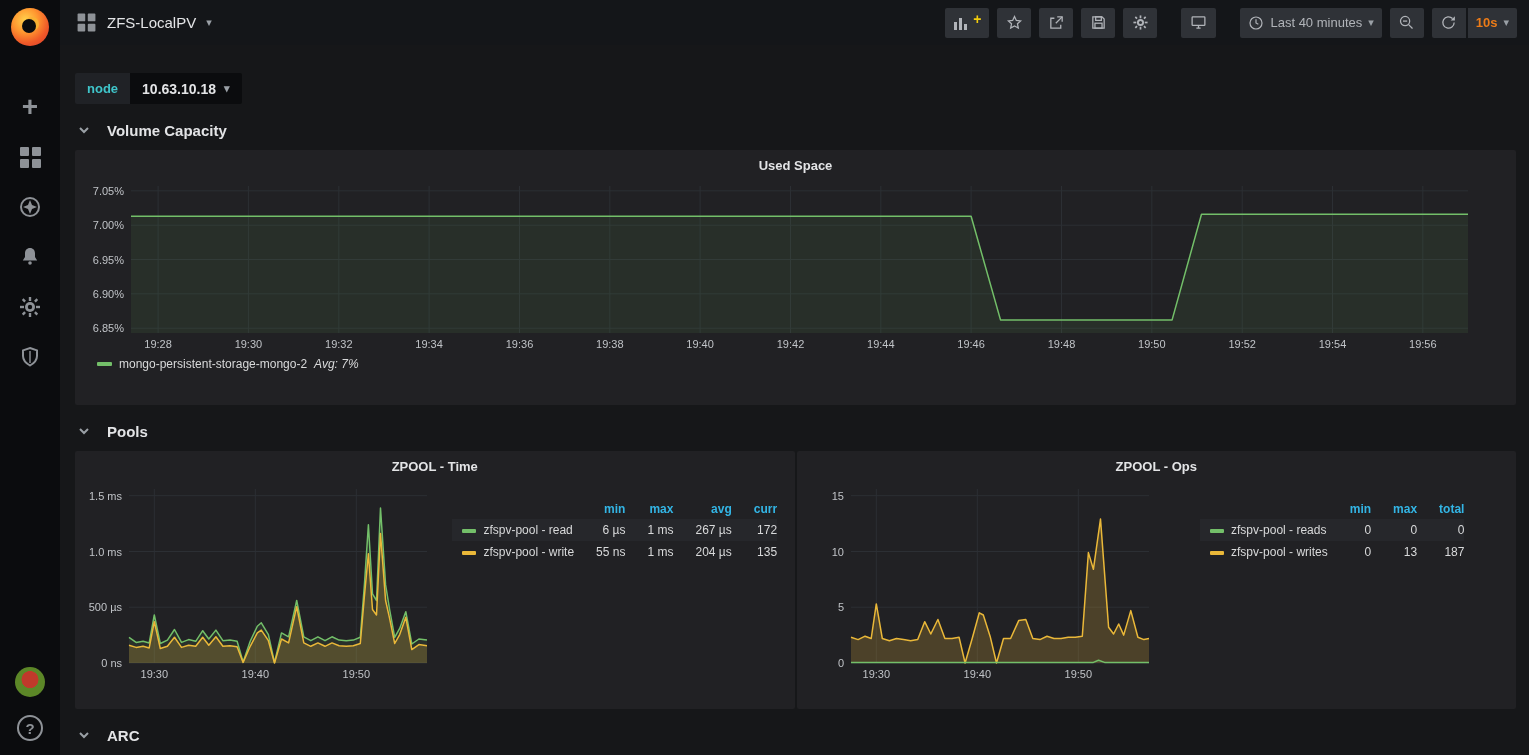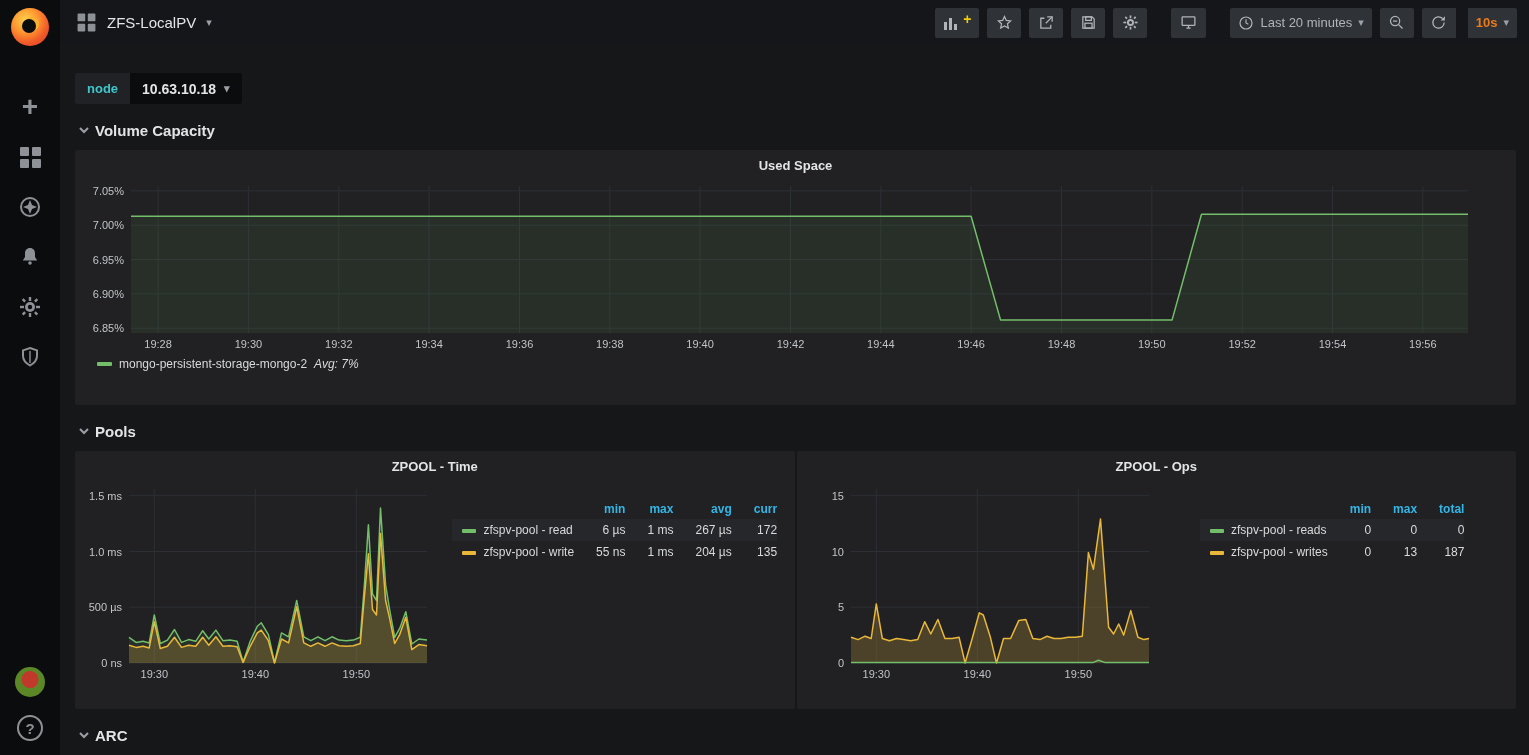--- a/index.html
+++ b/index.html
@@ -30,38 +30,38 @@
   .main { flex:1; display:flex; flex-direction:column; min-width:0; }
 
   .topnav { height:45px; background:#141619; display:flex; align-items:center; padding:0 12px 0 16px; flex-shrink:0; }
   .nav-left { display:flex; align-items:center; gap:10px; cursor:pointer; }
   .nav-title { font-size:15px; color:#e3e4e6; }
   .caret { color:#9aa0a6; font-size:11px; }
   .nav-right { margin-left:auto; display:flex; align-items:center; gap:8px; }
   .nav-btn { background:#2f3237; border:none; border-radius:2px; height:30px; min-width:34px; padding:0 8px;
              display:flex; align-items:center; justify-content:center; gap:6px; color:#b1b4b9; cursor:pointer; font-size:13px; }
   .nav-btn svg { stroke:#b1b4b9; fill:none; stroke-width:1.8; }
-  .btn-group { display:flex; gap:12px; }
+  .btn-group { display:flex; gap:2px; }
   .btn-group .nav-btn { border-radius:0; }
   .btn-group .nav-btn:first-child { border-radius:2px 0 0 2px; }
   .btn-group .nav-btn:last-child { border-radius:0 2px 2px 0; }
   .gap { width:8px; }
   .refresh-val { color:#eb7b18; font-weight:bold; }
   .plus-badge { color:#f2cc0c; font-weight:bold; font-size:14px; margin-left:-4px; margin-top:-8px; }
 
   .content { padding:0 13px 0 15px; flex:1; overflow:hidden; }
 
   
   .submenu { margin-top:28px; display:flex; }
   .var-pill { display:flex; height:31px; border-radius:2px; overflow:hidden; cursor:pointer; }
   .var-label { background:#202226; color:#3fc5ca; font-size:13px; font-weight:bold; display:flex; align-items:center; padding:0 12px; }
   .var-value { background:#0b0c0e; color:#e3e4e6; font-size:14px; font-weight:bold; display:flex; align-items:center; gap:8px; padding:0 12px; }
 
   
-  .section-header { display:flex; align-items:center; gap:4px; margin:14px 0 8px 2px; height:24px; cursor:pointer; }
+  .section-header { display:flex; align-items:center; gap:16px; margin:14px 0 8px 2px; height:24px; cursor:pointer; }
   .section-header .chev { stroke:#9aa0a6; fill:none; stroke-width:2; }
   .section-header span { font-size:15px; font-weight:bold; color:#e3e4e6; }
 
   
   .panel { background:#212124; border-radius:2px; padding:4px 8px 6px 8px; overflow:hidden; }
   .panel-title { text-align:center; font-size:13px; font-weight:bold; color:#e3e4e6; height:24px; line-height:24px; cursor:pointer; }
   .used-space-panel { height:255px; display:flex; flex-direction:column; }
   .legend-inline { display:flex; align-items:center; gap:7px; font-size:12px; color:#d8d9da; padding:2px 0 2px 14px; }
   .swatch { display:inline-block; width:15px; height:4px; border-radius:1px; }
   .legend-name { cursor:pointer; }
@@ -210,21 +210,21 @@
             <rect x="3" y="4" width="18" height="12" rx="1"></rect>
             <path d="M9 20h6M12 16v4"></path>
           </svg>
       </button>
       <span class="gap"></span>
       <button class="nav-btn">
         <svg width="16" height="16" viewBox="0 0 24 24">
             <circle cx="12" cy="12" r="9"></circle>
             <path d="M12 6.5V12l3.5 2"></path>
           </svg>
-        <span>Last 20 minutes</span>
+        <span>Last 40 minutes</span>
         <span class="caret">▾</span>
       </button>
       <button class="nav-btn">
         <svg width="17" height="17" viewBox="0 0 24 24">
             <circle cx="10" cy="10" r="6.5"></circle>
             <path d="M15 15l5.5 5.5"></path>
             <path d="M7 10h6"></path>
           </svg>
       </button>
       <div class="btn-group">

